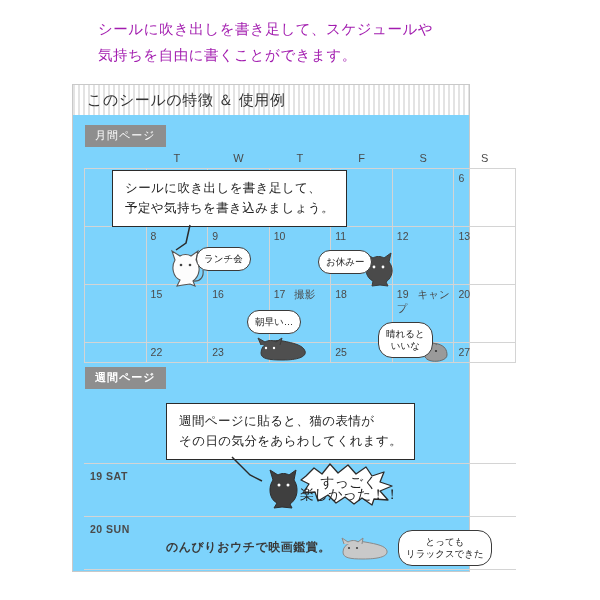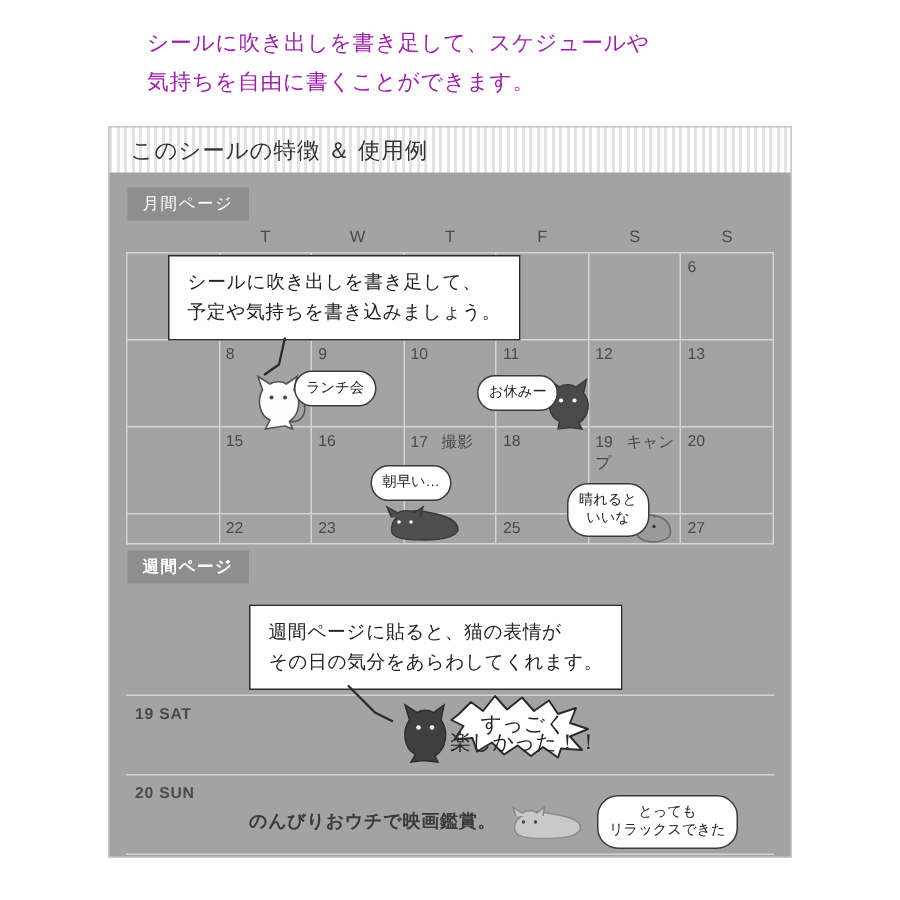--- a/index.html
+++ b/index.html
@@ -33,24 +33,24 @@
     letter-spacing: 0.5px;
     margin-left: 10px;
   }
   .intro div { white-space: nowrap; }
 
   
   .card {
     position: absolute;
     left: 72px;
     top: 84px;
-    width: 456px;
+    width: 398px;
     height: 488px;
     border: 1px solid #c9c9c9;
-    background: #a3a3a3;
+    background: #7dd3fc;
     box-sizing: border-box;
   }
 
   .card-title-row {
     position: relative;
     height: 34px;
   }
   .card-title-stripes {
     position: absolute;
     left: 0;

